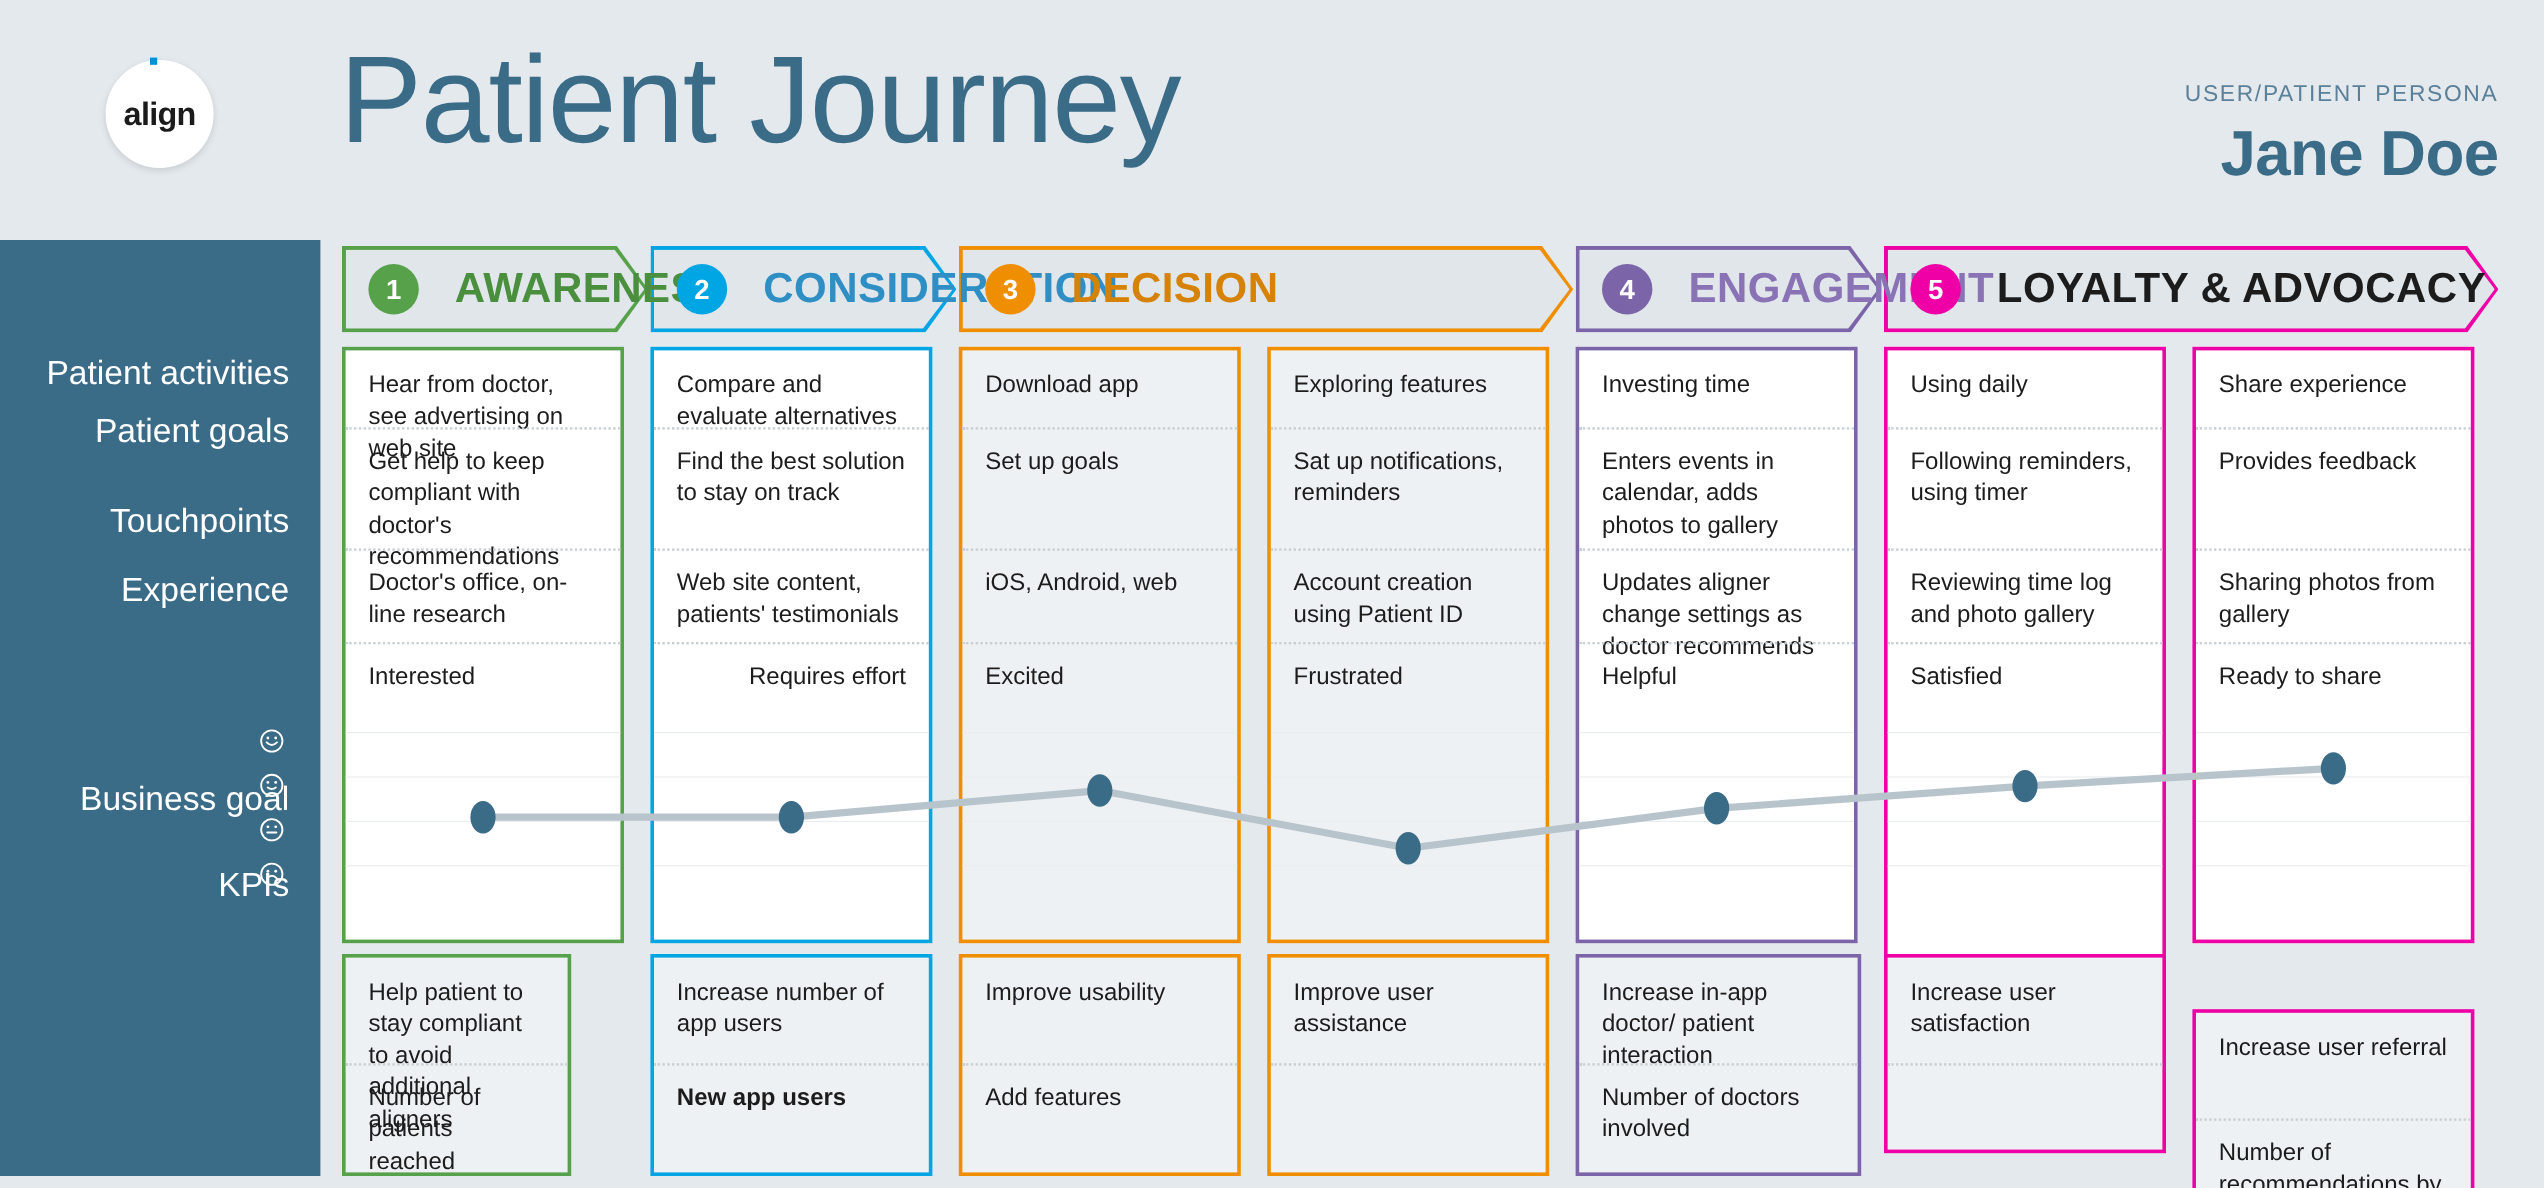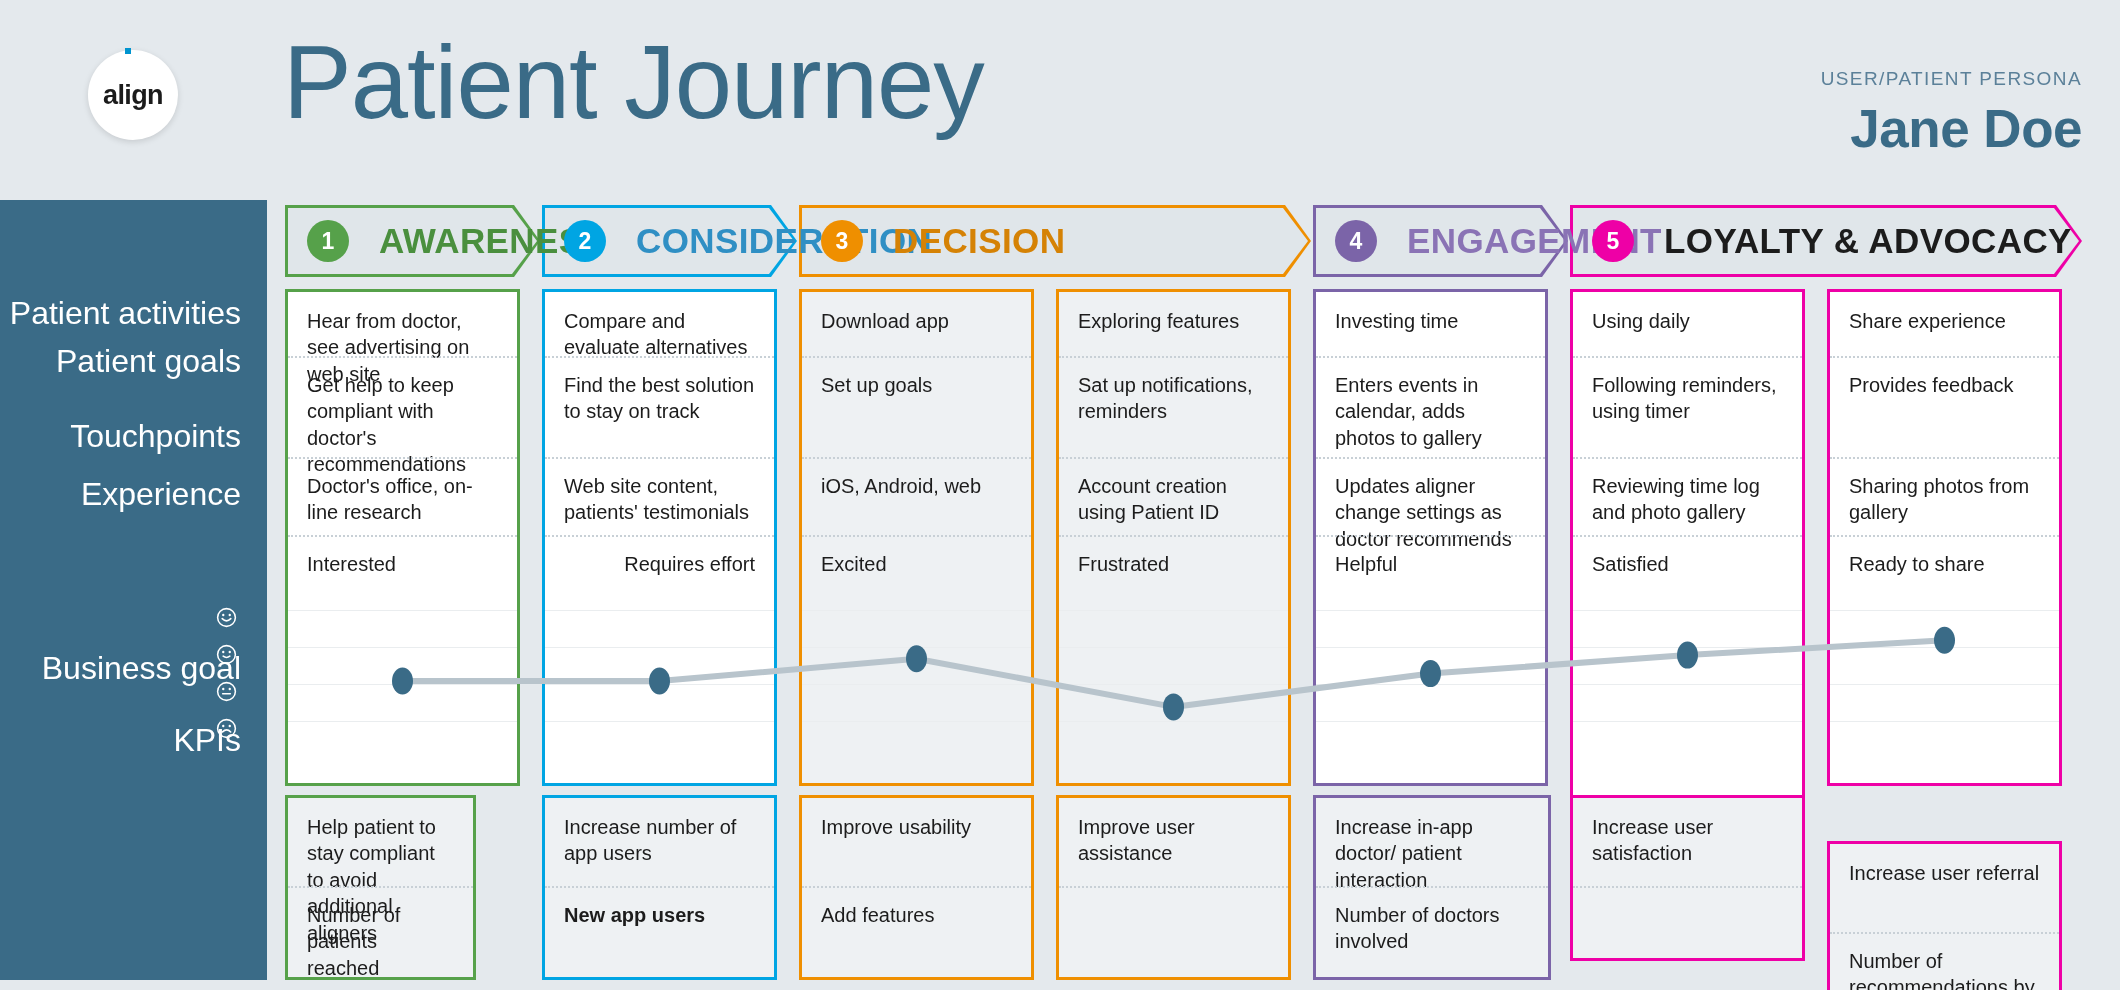--- a/index.html
+++ b/index.html
@@ -47,21 +47,21 @@
     text-align: right; letter-spacing: -0.5px;
   }
 
   
   #sidebar {
     position: absolute; left: 0; top: 200px; width: 267px; height: 780px;
     background: #3a6b87;
   }
   .side-label {
     position: absolute; right: 26px;
-    color: #ffffff; font-size: 32px; text-align: left; line-height: 1.15;
+    color: #ffffff; font-size: 28px; text-align: left; line-height: 1.15;
     white-space: nowrap;
   }
   .face {
     position: absolute; right: 30px;
     width: 21px; height: 21px;
   }
 
   
   #stage-band {
     position: absolute; left: 285px; top: 205px; height: 72px;

